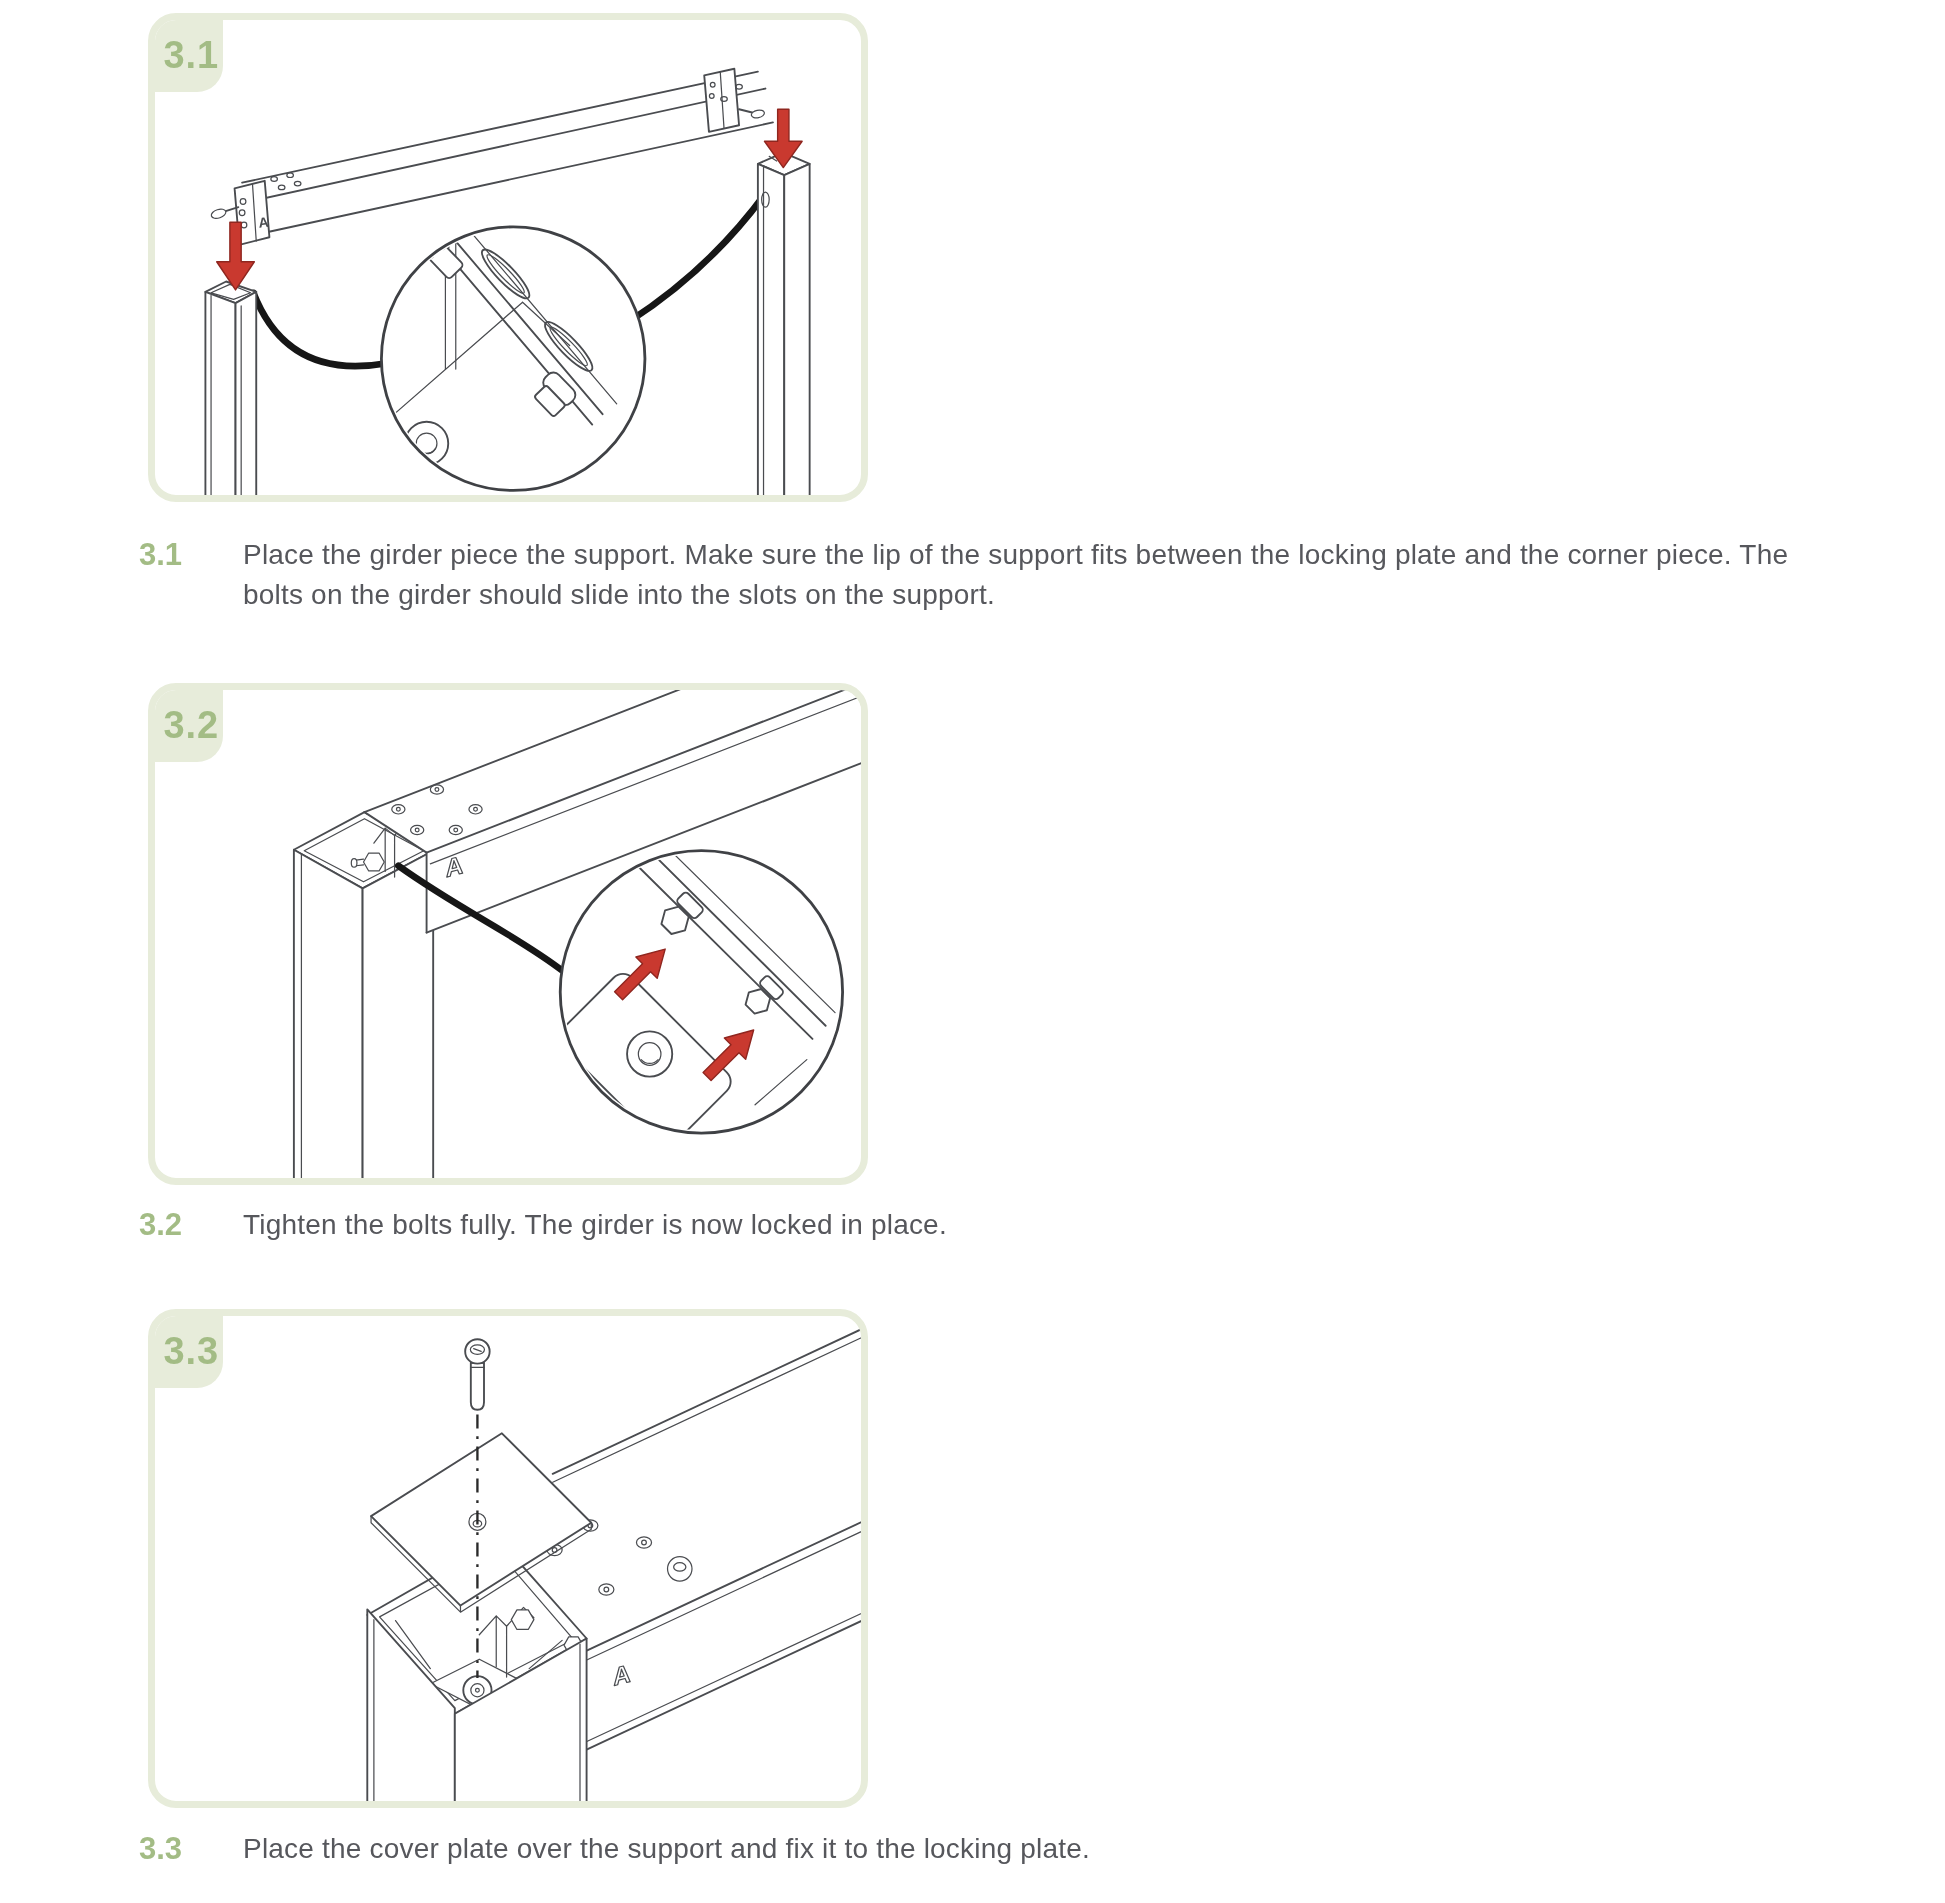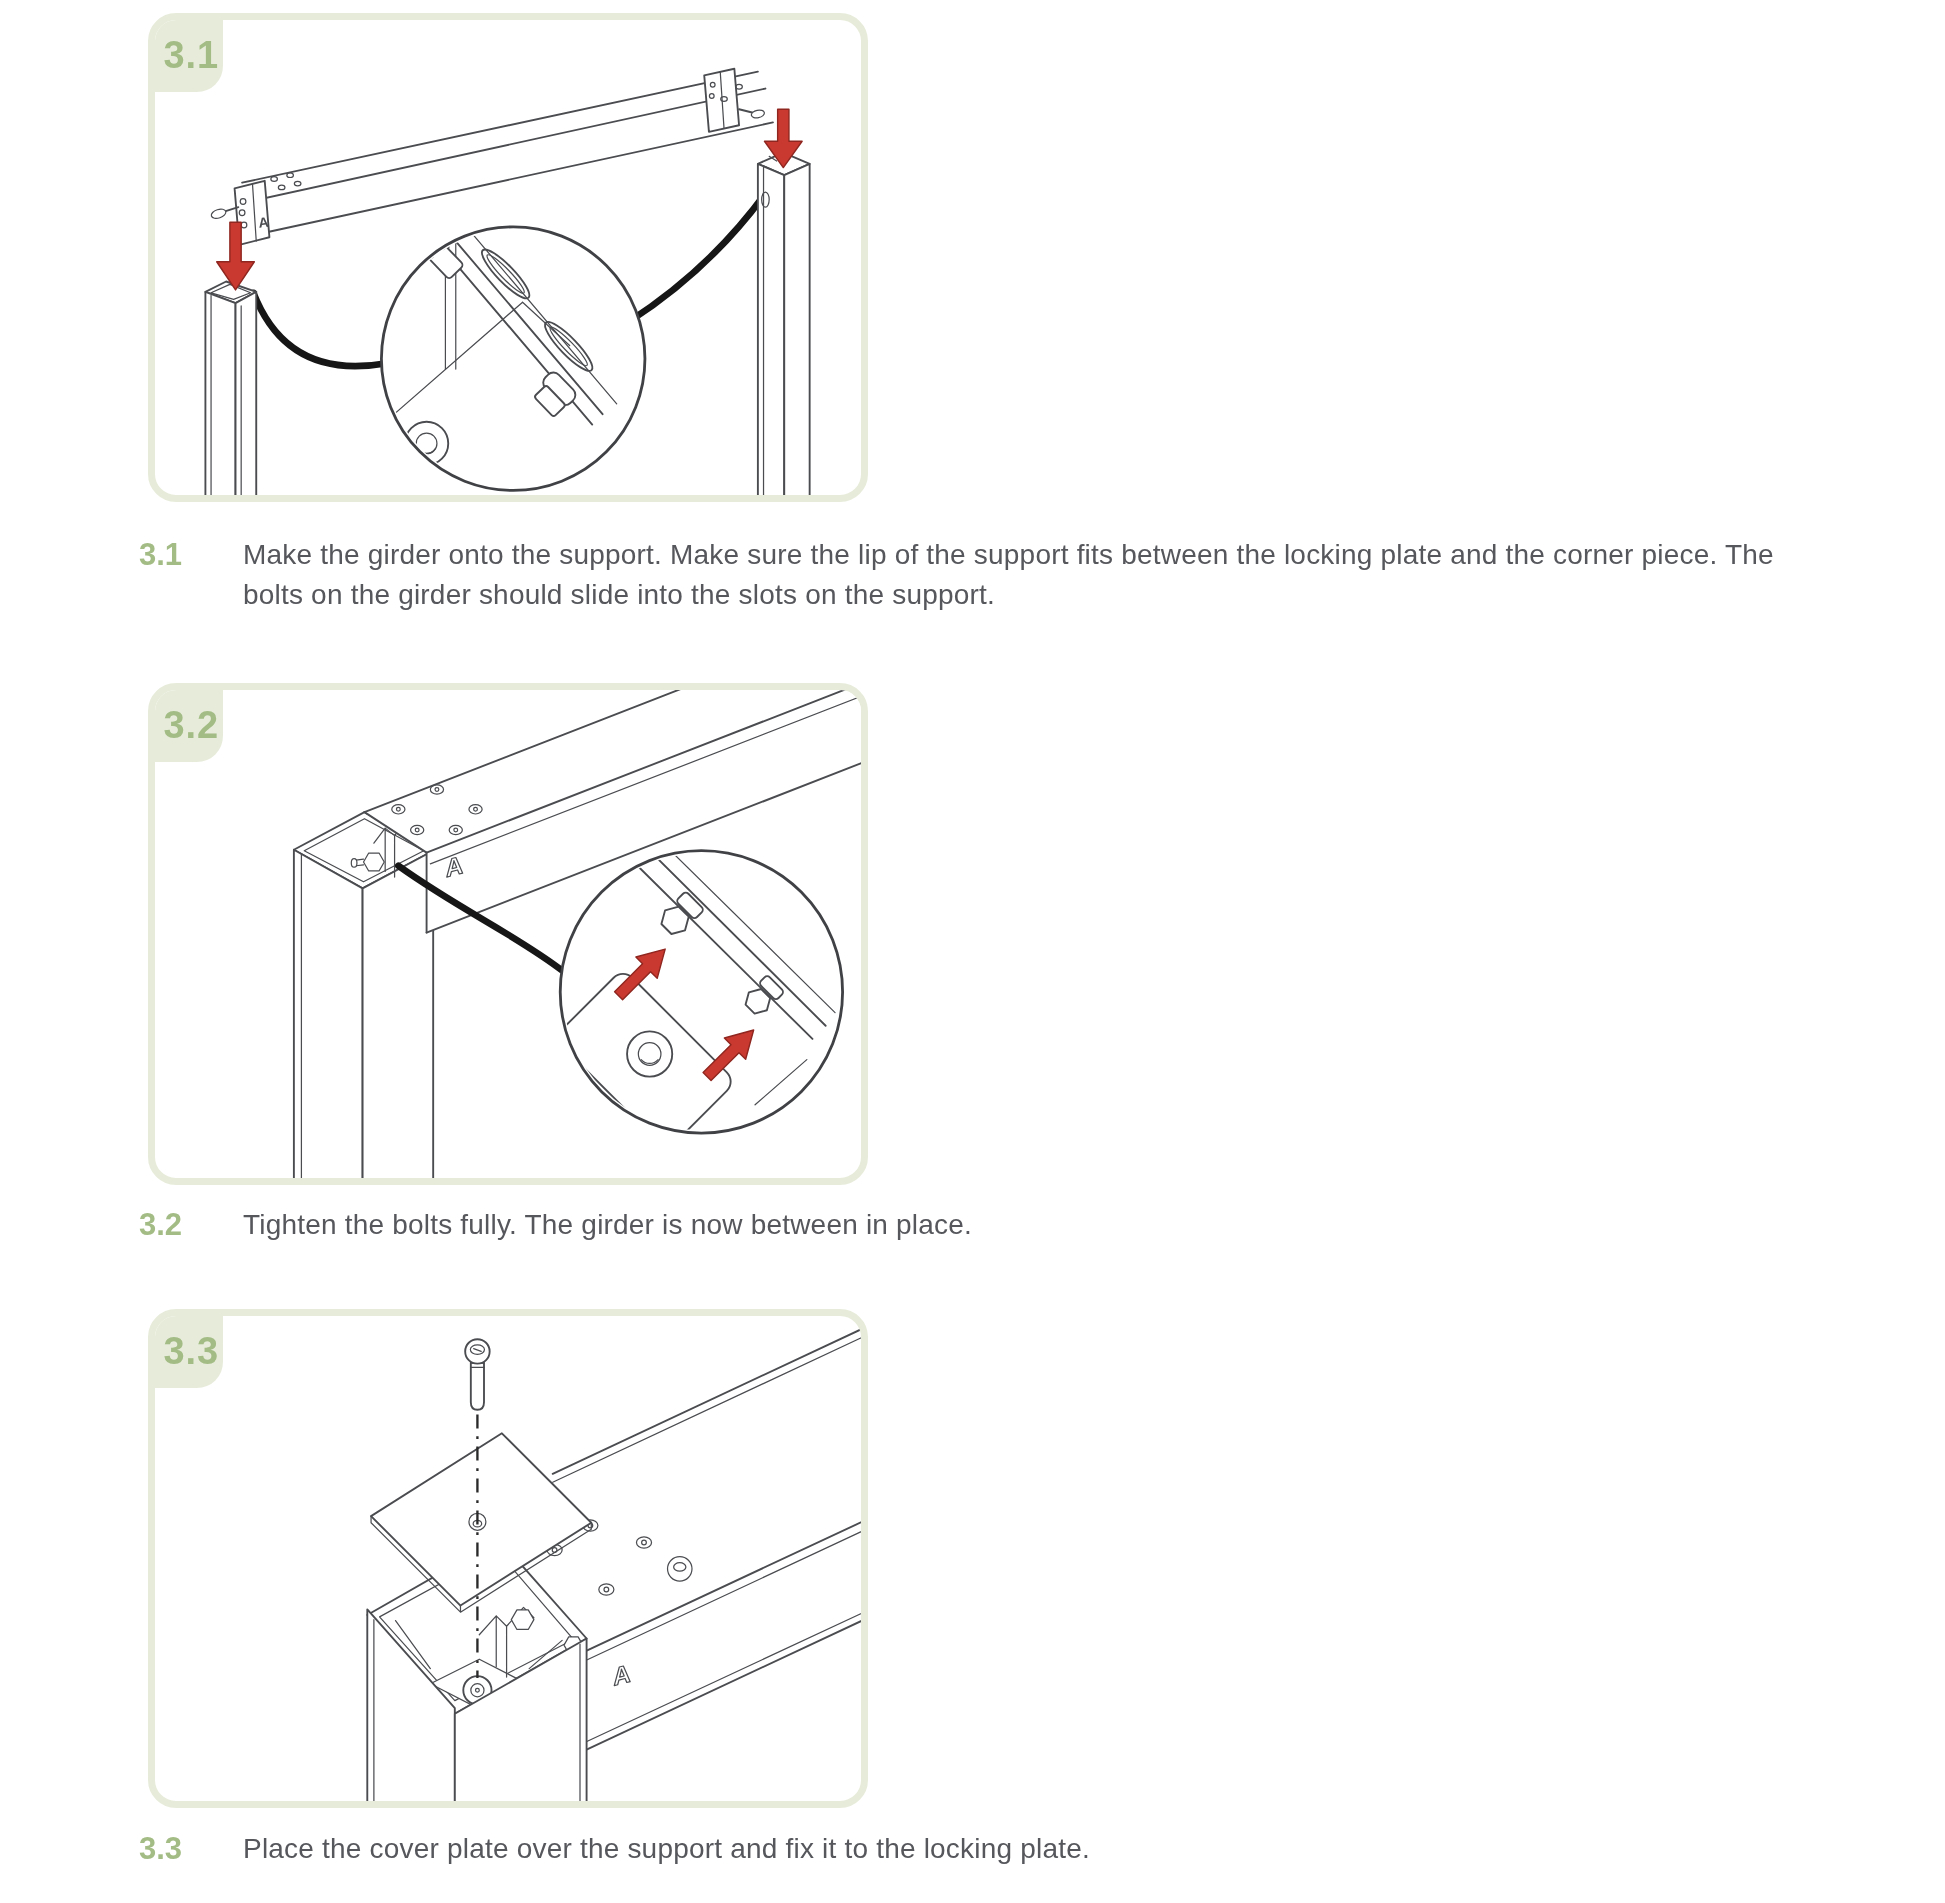--- a/index.html
+++ b/index.html
@@ -128,21 +128,21 @@
       <path class="thin" d="M287,463 A11,11 0 0 0 305,463"></path>
     </g>
   </svg>
   <div class="tab">
     <span class="tab-label">3.1</span>
   </div>
 </div>
 
 <div class="caption cap-1">
   <span class="step-num">3.1</span>
-  <span class="step-text">Make the girder onto the support. Make sure the lip of the support fits between the locking plate and the corner piece. The bolts on the girder should slide into the slots on the support.</span>
+  <span class="step-text">Place the girder piece the support. Make sure the lip of the support fits between the locking plate and the corner piece. The bolts on the girder should slide into the slots on the support.</span>
 </div>
 
 <div class="panel p-2">
   <svg viewBox="0 0 765 533" width="720" height="502">
     <defs>
       <clipPath id="zc2">
           <circle cx="588" cy="328" r="147"></circle>
         </clipPath>
     </defs>
 
@@ -209,21 +209,21 @@
       </g>
     </g>
   </svg>
   <div class="tab">
     <span class="tab-label">3.2</span>
   </div>
 </div>
 
 <div class="caption cap-2">
   <span class="step-num">3.2</span>
-  <span class="step-text">Tighten the bolts fully. The girder is now between in place.</span>
+  <span class="step-text">Tighten the bolts fully. The girder is now locked in place.</span>
 </div>
 
 <div class="panel p-3">
   <svg viewBox="0 0 765 530" width="720" height="499">
 
     <g class="ln">
       <path d="M430,175 L763,19"></path>
       <path class="thin" d="M430,184 L763,28"></path>
       <path d="M440,375 L763,224"></path>
       <path class="thin" d="M440,385 L763,234"></path>

